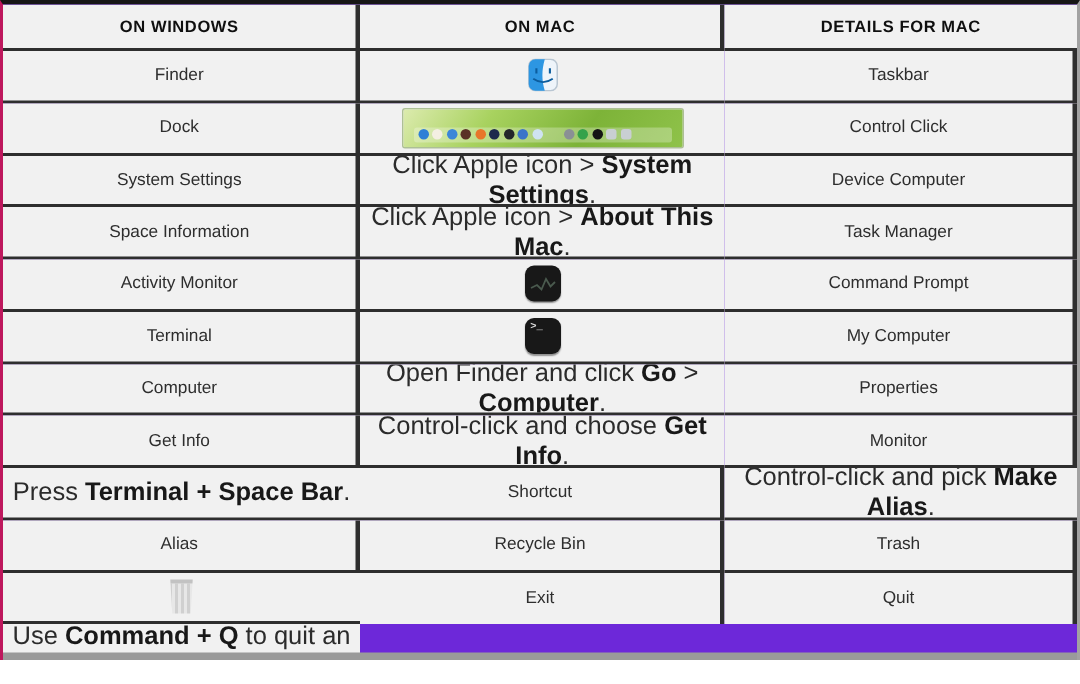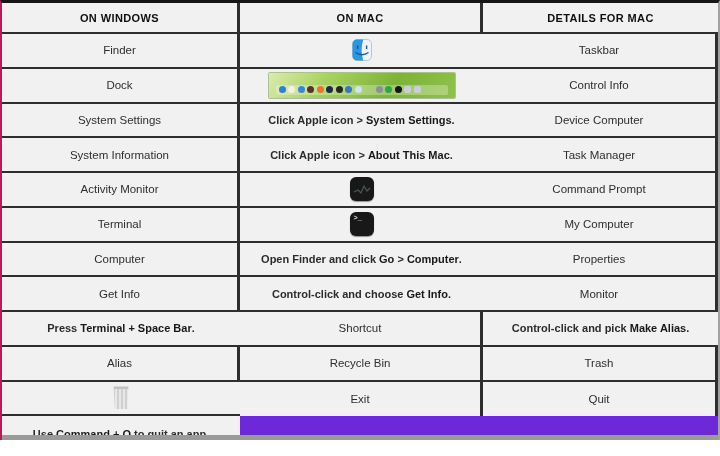--- a/index.html
+++ b/index.html
@@ -39,21 +39,21 @@
   .cell.c1, .cell.c2 { border-right: 3px solid #2e2e2e; }
   .grid > .cell:nth-last-child(-n+3) { border-bottom: none; }
 
   .cell.header {
     font-weight: bold;
     font-size: 11px;
     letter-spacing: 0.4px;
     color: #0f0f0f;
   }
 
-  .details-text { font-size: 11px; color: #2b2b2b; font-weight: bold; }
+  .details-text { font-size: 17px; color: #2b2b2b; }
   .details-text b { color: #181818; }
 
   .bottom-strip {
     position: absolute;
     left: 0; right: 0; bottom: 0;
     height: 5px;
     background: #9a9a9a;
   }
 
   
@@ -143,27 +143,27 @@
               <span class="dock-gap"></span>
               <span class="dock-dot" style="background: rgb(138, 144, 149);"></span>
               <span class="dock-dot" style="background: rgb(53, 162, 74);"></span>
               <span class="dock-dot" style="background: rgb(20, 20, 20);"></span>
               <span class="dock-dot square" style="background: rgb(201, 207, 210);"></span>
               <span class="dock-dot square" style="background: rgb(201, 207, 210);"></span>
             </span>
           </span>
         </span>
       </div>
-      <div class="cell c1">Control Info</div>
+      <div class="cell c1">Control Click</div>
       <div class="cell c2">System Settings</div>
       <div class="cell c3">
         <span class="details-text"><span>Click Apple icon &gt; </span><b>System Settings</b><span>.</span></span>
       </div>
       <div class="cell c1">Device Computer</div>
-      <div class="cell c2">System Information</div>
+      <div class="cell c2">Space Information</div>
       <div class="cell c3">
         <span class="details-text"><span>Click Apple icon &gt; </span><b>About This Mac</b><span>.</span></span>
       </div>
       <div class="cell c1">Task Manager</div>
       <div class="cell c2">Activity Monitor</div>
       <div class="cell c3">
         <span class="icon-wrap">
           <span class="app-tile" style="background:#181818">
             <svg width="24" height="24" viewBox="0 0 24 24" style="position:absolute;top:0;left:0">
               <polyline points="4,15 8,13 11,16 14,9 17,14 20,11" fill="none" stroke="#4a5a4e" stroke-width="1.2"></polyline>

